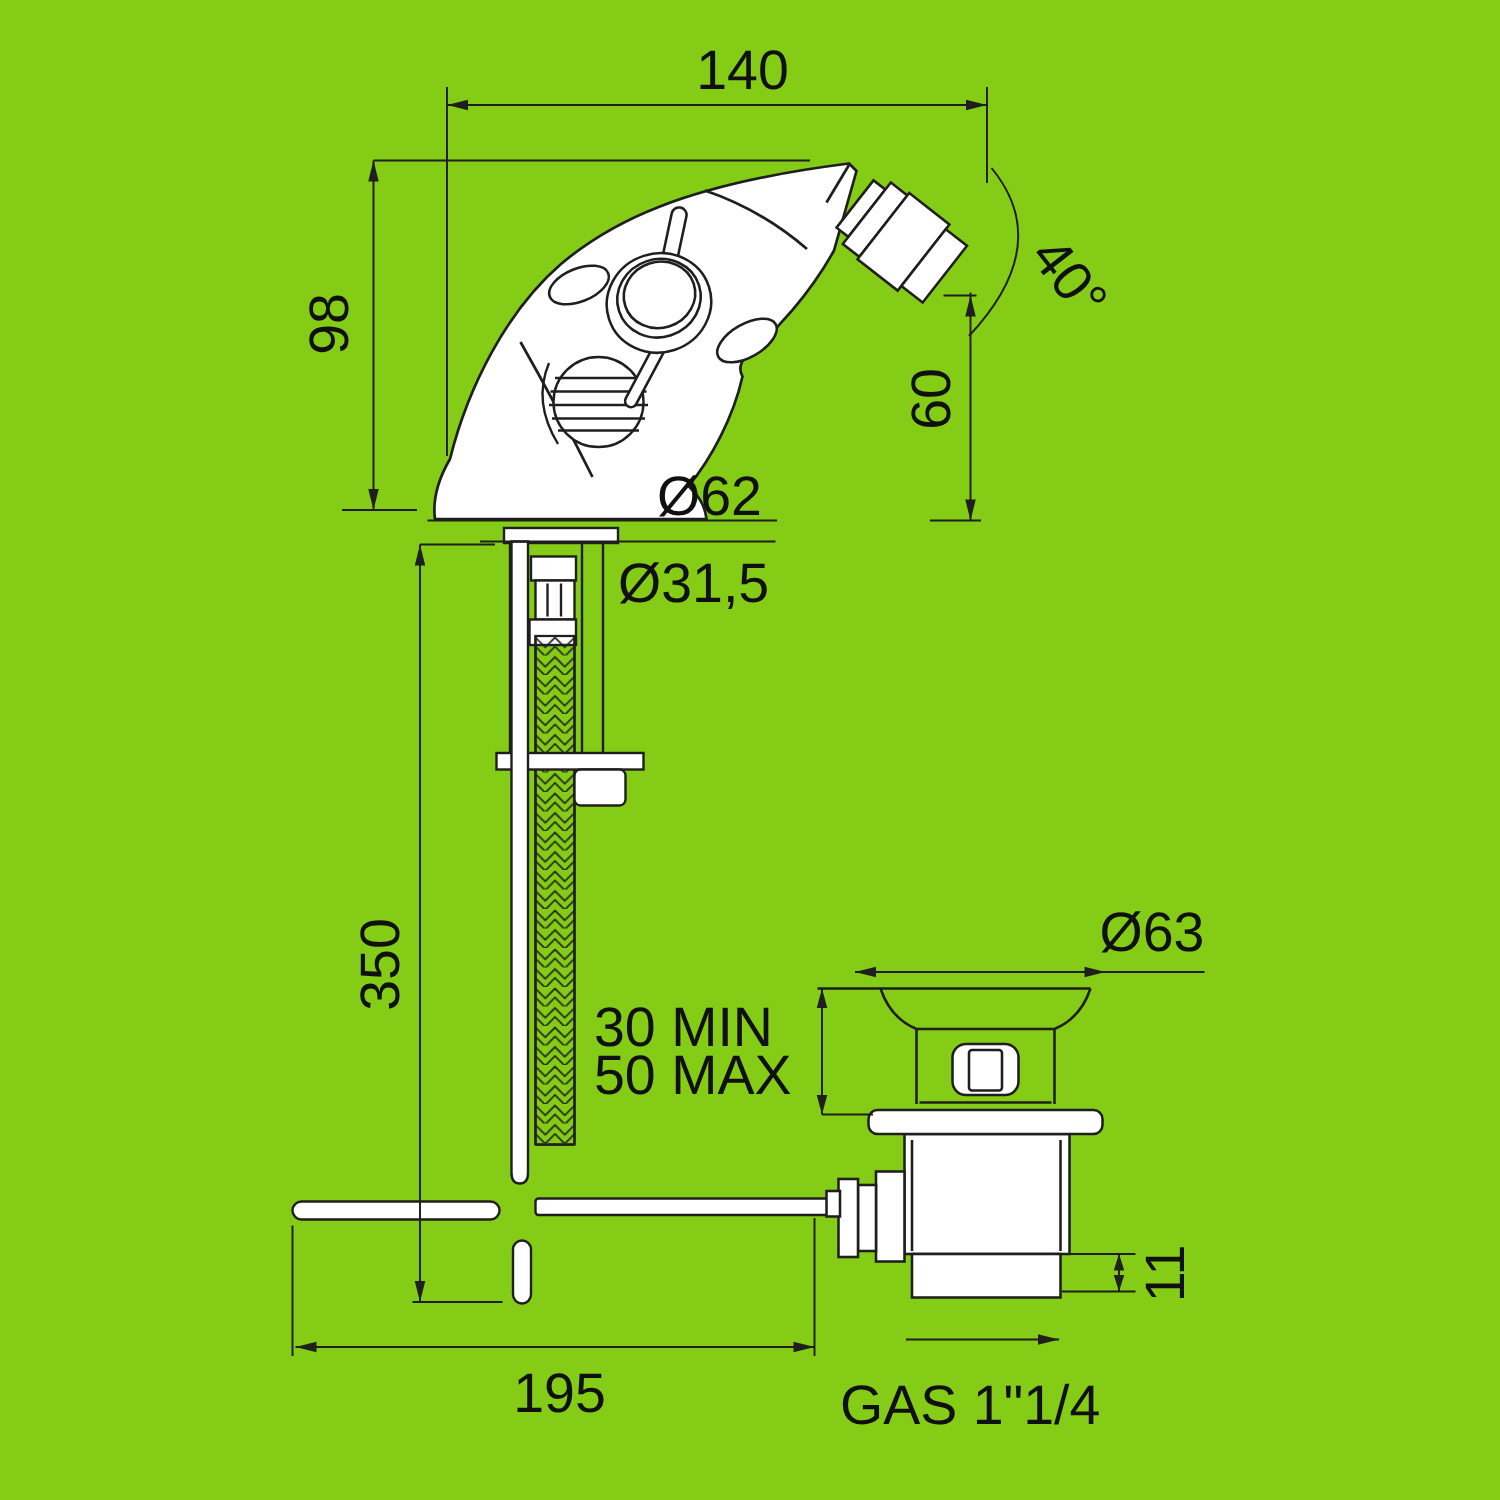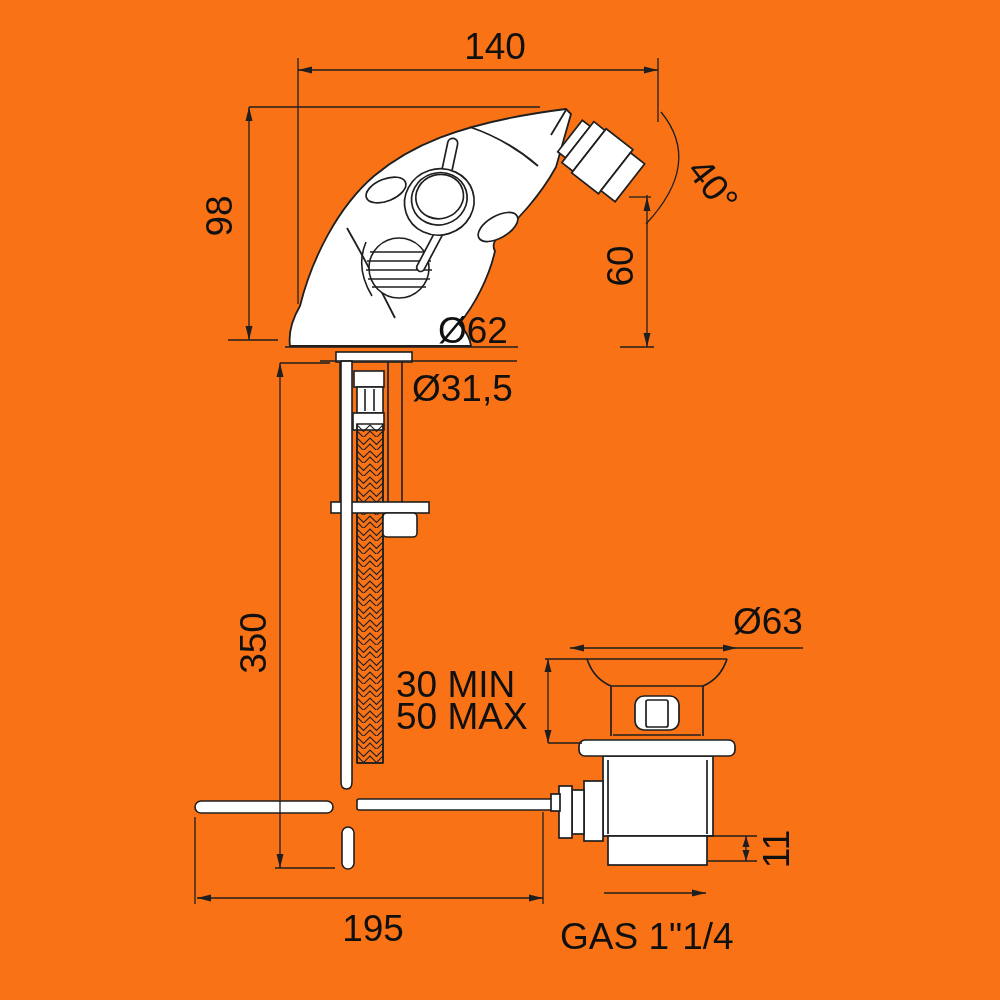--- a/index.html
+++ b/index.html
@@ -1,16 +1,16 @@
 <!DOCTYPE html>
 <html><head>
 <meta charset="utf-8">
 <style>
   html,body{margin:0;padding:0;background:#ffffff;}
-  .sheet{position:relative;width:1000px;height:1000px;background:#f97316;overflow:hidden;}
+  .sheet{position:relative;width:1000px;height:1000px;background:#84cc16;overflow:hidden;}
   svg{display:block;}
   text{font-family:"Liberation Sans","DejaVu Sans",sans-serif;font-size:37px;fill:#101010;}
 </style>
 </head>
 <body>
 
 <div class="sheet">
 <svg width="1000" height="1000" viewBox="0 0 1000 1000">
   <defs>
     <pattern id="braid" x="357" y="424" width="26" height="13" patternUnits="userSpaceOnUse">

